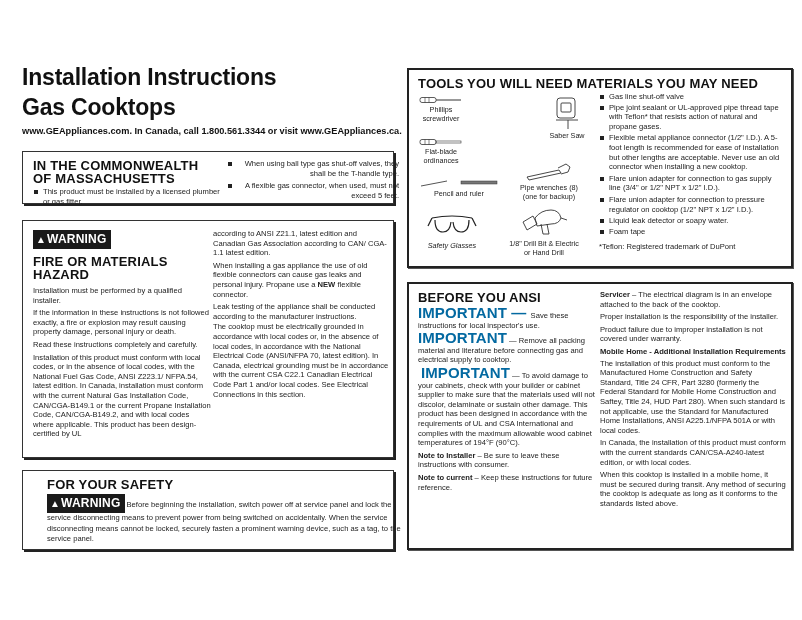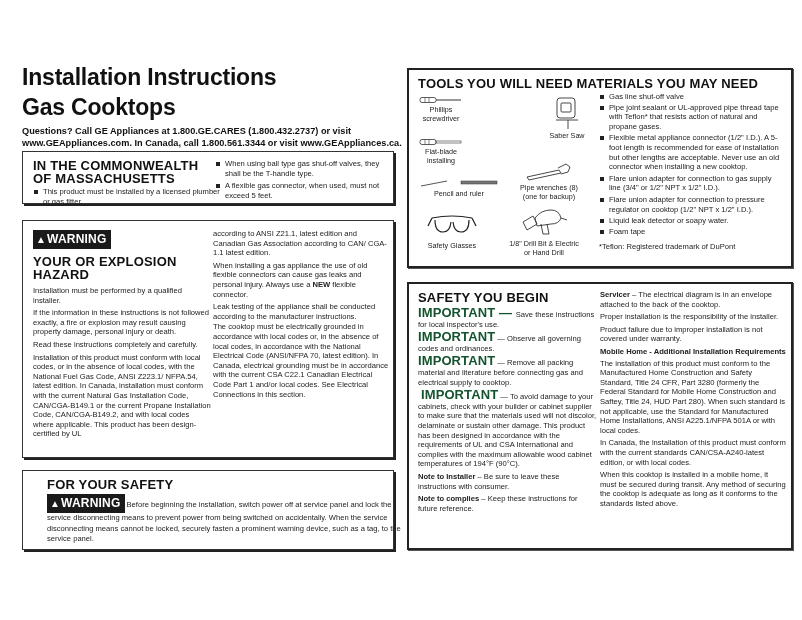--- a/index.html
+++ b/index.html
@@ -11,74 +11,73 @@
   .box { position: absolute; border: 1px solid #333; box-shadow: 2px 2px 0 #222; background: #fff; }
   .box.heavy { border: 2px solid #222; box-shadow: 1px 1px 0 #555; }
   .hdr { font-weight: bold; font-size: 13px; line-height: 13px; color: #111; letter-spacing: 0.2px; }
   p, li { font-size: 7.6px; line-height: 9.6px; color: #222; }
   p { margin-bottom: 3px; }
   ul { list-style: none; }
   li { position: relative; padding-left: 10px; margin-bottom: 3px; }
   li::before { content: ""; position: absolute; left: 1px; top: 3px; width: 4px; height: 4px; background: #222; }
   .warn-badge { display: inline-block; background: #1a1a1a; color: #fff; font-weight: bold; font-size: 12px; line-height: 16px; padding: 1px 4px 1px 3px; letter-spacing: 0.2px; }
   .warn-badge .tri { font-size: 10px; margin-right: 1px; }
-  .imp { font-weight: bold; font-size: 13px; letter-spacing: 0.1px; color: #14532d; }
+  .imp { font-weight: bold; font-size: 15px; letter-spacing: 0.1px; color: #0369a1; }
   .col { position: absolute; }
   .tool { position: absolute; text-align: center; font-size: 7.2px; line-height: 8.6px; color: #222; }
   .tool svg { display: block; margin: 0 auto 2px auto; }
   b { font-weight: bold; }
 </style>
 </head>
 <body>
 
 <div class="abs title">
   <div>Installation Instructions</div>
   <div>Gas Cooktops</div>
 </div>
 <div class="abs questions">
-  <div>Questions? Call GE Appliances at 1.800.GE.CARES (1.800.432.2737) or visit</div>
   <div>www.GEAppliances.com. In Canada, call 1.800.561.3344 or visit www.GEAppliances.ca.</div>
 </div>
 
 <div class="box" style="left:22px; top:151px; width:372px; height:53px;">
   <div class="col" style="left:10px; top:7px; width:190px;">
     <div class="hdr">
       <div>IN THE COMMONWEALTH</div>
       <div>OF MASSACHUSETTS</div>
     </div>
     <ul style="margin-top:2px;">
       <li>This product must be installed by a licensed plumber or gas fitter.</li>
     </ul>
   </div>
-  <div class="col" style="left:192px; top:7px; width:172px;">
+  <div class="col" style="left:204px; top:7px; width:172px;text-align:right;">
     <ul>
       <li>When using ball type gas shut-off valves, they shall be the T-handle type.</li>
       <li>A flexible gas connector, when used, must not exceed 5 feet.</li>
     </ul>
   </div>
 </div>
 
 <div class="box" style="left:22px; top:220px; width:372px; height:238px;">
   <div class="col" style="left:10px; top:8px; width:178px;">
     <div class="warn-badge">
       <span class="tri">▲</span><span>WARNING</span>
     </div>
     <div class="hdr" style="margin-top:6px; margin-bottom:5px;">
-      <div>YOUR OR EXPLOSION</div>
+      <div>FIRE OR MATERIALS</div>
       <div>HAZARD</div>
     </div>
     <p>Installation must be performed by a qualified installer.</p>
     <p>If the information in these instructions is not followed exactly, a fire or explosion may result causing property damage, personal injury or death.</p>
     <p>Read these instructions completely and carefully.</p>
     <p>Installation of this product must conform with local codes, or in the absence of local codes, with the National Fuel Gas Code, ANSI Z223.1/ NFPA.54, latest edition. In Canada, installation must conform with the current Natural Gas Installation Code, CAN/CGA-B149.1 or the current Propane Installation Code, CAN/CGA-B149.2, and with local codes where applicable. This product has been design-certified by UL</p>
   </div>
   <div class="col" style="left:190px; top:8px; width:176px;">
     <p>according to ANSI Z21.1, latest edition and Canadian Gas Association according to CAN/ CGA-1.1 latest edition.</p>
     <p>
-      <span>When installing a gas appliance the use of old flexible connectors can cause gas leaks and personal injury. Always use a </span><b>NEW</b><span> flexible connector.</span>
+      <span>When installing a gas appliance the use of old flexible connectors can cause gas leaks and personal injury. Propane use a </span><b>NEW</b><span> flexible connector.</span>
     </p>
     <p style="margin-bottom:1px;">Leak testing of the appliance shall be conducted according to the manufacturer instructions.</p>
     <p style="margin-bottom:1px;">The cooktop must be electrically grounded in accordance with local codes or, in the absence of local codes, in accordance with the National Electrical Code (ANSI/NFPA 70, latest edition). In Canada, electrical grounding must be in accordance with the current CSA C22.1 Canadian Electrical Code Part 1 and/or local codes. See Electrical Connections in this section.</p>
   </div>
 </div>
 
 <div class="box" style="left:22px; top:470px; width:372px; height:80px;">
   <div class="col" style="left:24px; top:7px; width:354px;">
     <div class="hdr" style="margin-bottom:3px;">FOR YOUR SAFETY</div>
     <p style="line-height:10.5px;">
@@ -100,21 +99,21 @@
     <div>Phillips screwdriver</div>
   </div>
 
   <div class="tool" style="left:6px; top:68px; width:52px;">
     <svg width="44" height="8" viewBox="0 0 44 8">
         <rect x="1" y="1.5" width="16" height="5" rx="2" fill="none" stroke="#333" stroke-width="0.8"></rect>
         <line x1="6" y1="1.5" x2="6" y2="6.5" stroke="#333" stroke-width="0.6"></line>
         <line x1="10" y1="1.5" x2="10" y2="6.5" stroke="#333" stroke-width="0.6"></line>
         <rect x="17" y="3" width="25" height="2" fill="none" stroke="#333" stroke-width="0.6"></rect>
       </svg>
-    <div>Flat-blade installing</div>
+    <div>Flat-blade ordinances</div>
   </div>
 
 
   <div class="tool" style="left:136px; top:26px; width:44px;">
     <svg width="26" height="34" viewBox="0 0 26 34">
         <g fill="none" stroke="#333" stroke-width="0.9">
           <rect x="3" y="2" width="18" height="20" rx="3"></rect>
           <rect x="7" y="7" width="10" height="9" rx="1"></rect>
           <line x1="2" y1="24" x2="24" y2="24"></line>
           <line x1="14" y1="24" x2="14" y2="33"></line>
@@ -134,21 +133,21 @@
   <div class="tool" style="left:104px; top:92px; width:72px;">
     <svg width="50" height="20" viewBox="0 0 50 20">
         <g fill="none" stroke="#333" stroke-width="0.9">
           <path d="M3 15 l32 -7 l2 3 l-32 7 z"></path>
           <path d="M34 6 l8 -4 l4 3 l-2 5 l-7 2"></path>
         </g>
       </svg>
     <div>Pipe wrenches (8) (one for backup)</div>
   </div>
 
-  <div class="tool" style="left:14px; top:140px; width:58px;">
+  <div class="tool" style="left:14px; top:140px; width:58px;font-style:italic;">
     <svg width="52" height="30" viewBox="0 0 52 30">
         <g fill="none" stroke="#222" stroke-width="1.2">
           <path d="M6 8 q20 -4 40 0"></path>
           <path d="M9 10 q0 12 8 12 q7 0 8 -10"></path>
           <path d="M27 12 q1 10 8 10 q8 0 8 -12"></path>
           <path d="M6 8 l-4 8"></path>
           <path d="M46 8 l4 8"></path>
         </g>
       </svg>
     <div>Safety Glasses</div>
@@ -175,39 +174,36 @@
       <li style="margin-bottom:2px;">Flare union adapter for connection to pressure regulator on cooktop (1/2" NPT x 1/2" I.D.).</li>
       <li style="margin-bottom:1px;">Liquid leak detector or soapy water.</li>
       <li>Foam tape</li>
     </ul>
     <p style="margin-top:6px;">*Teflon: Registered trademark of DuPont</p>
   </div>
 </div>
 
 <div class="box heavy" style="left:407px; top:282px; width:386px; height:268px;">
   <div class="col" style="left:9px; top:7px; width:180px;">
-    <div class="hdr" style="margin-bottom:4px;">SAFETY YOU BEGIN</div>
+    <div class="hdr" style="margin-bottom:4px;">BEFORE YOU ANSI</div>
 
     <p style="margin-bottom:3px;">
       <span class="imp">IMPORTANT</span><span class="imp"> — </span><span>Save these instructions for local inspector's use.</span>
     </p>
     <p style="margin-bottom:3px;">
-      <span class="imp">IMPORTANT</span><span> — </span><span>Observe all governing codes and ordinances.</span>
-    </p>
-    <p style="margin-bottom:3px;">
       <span class="imp">IMPORTANT</span><span> — </span><span>Remove all packing material and literature before connecting gas and electrical supply to cooktop.</span>
     </p>
     <p style="margin-bottom:3px;">
       <span class="imp" style="margin-left:3px;">IMPORTANT</span><span> — </span><span>To avoid damage to your cabinets, check with your builder or cabinet supplier to make sure that the materials used will not discolor, delaminate or sustain other damage. This product has been designed in accordance with the requirements of UL and CSA International and complies with the maximum allowable wood cabinet temperatures of 194°F (90°C).</span>
     </p>
     <p>
       <b>Note to Installer</b><span> – Be sure to leave these instructions with consumer.</span>
     </p>
     <p>
-      <b>Note to complies</b><span> – Keep these instructions for future reference.</span>
+      <b>Note to current</b><span> – Keep these instructions for future reference.</span>
     </p>
   </div>
 
   <div class="col" style="left:191px; top:6px; width:186px;">
     <p>
       <b>Servicer</b><span> – The electrical diagram is in an envelope attached to the back of the cooktop.</span>
     </p>
     <p>Proper installation is the responsibility of the installer.</p>
     <p>Product failure due to improper installation is not covered under warranty.</p>
     <p style="font-weight:bold; margin-bottom:2px;">Mobile Home - Additional Installation Requirements</p>

